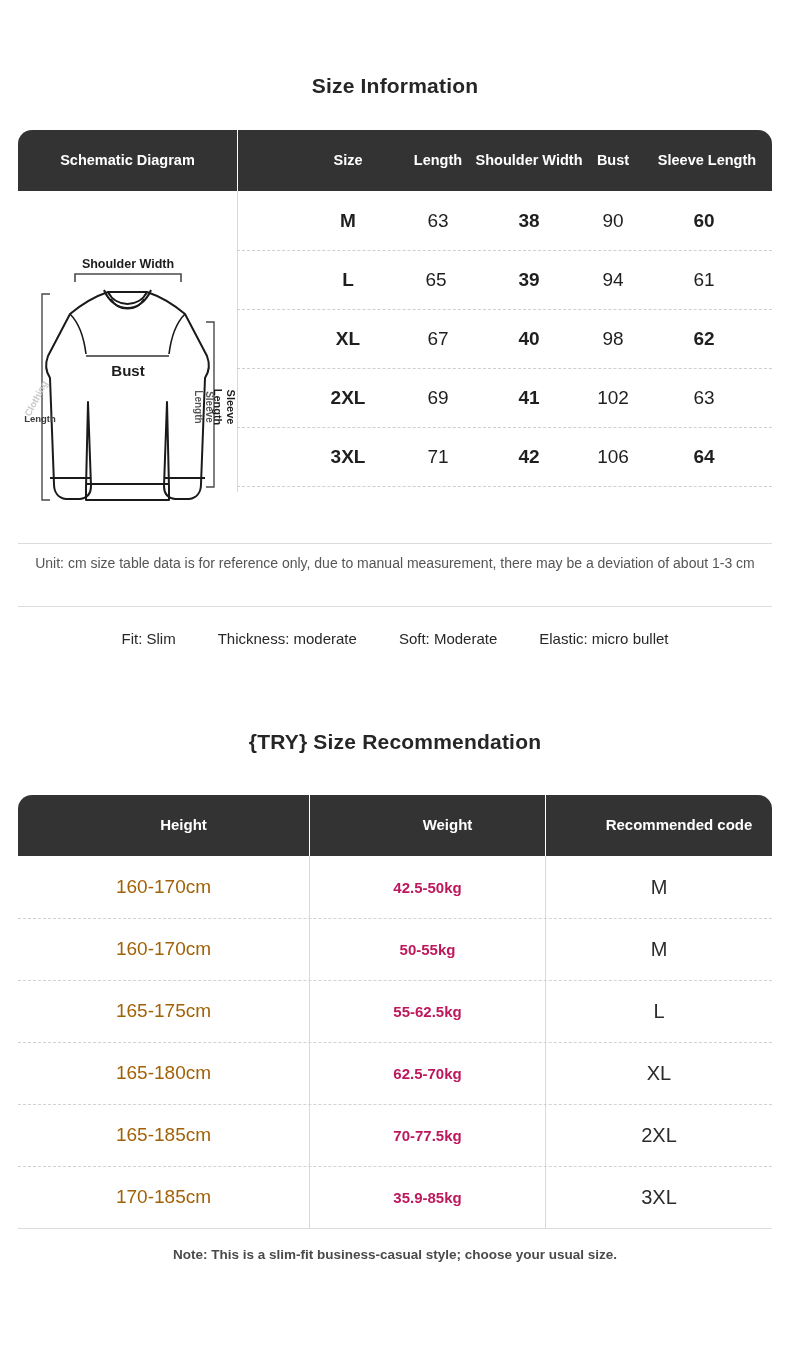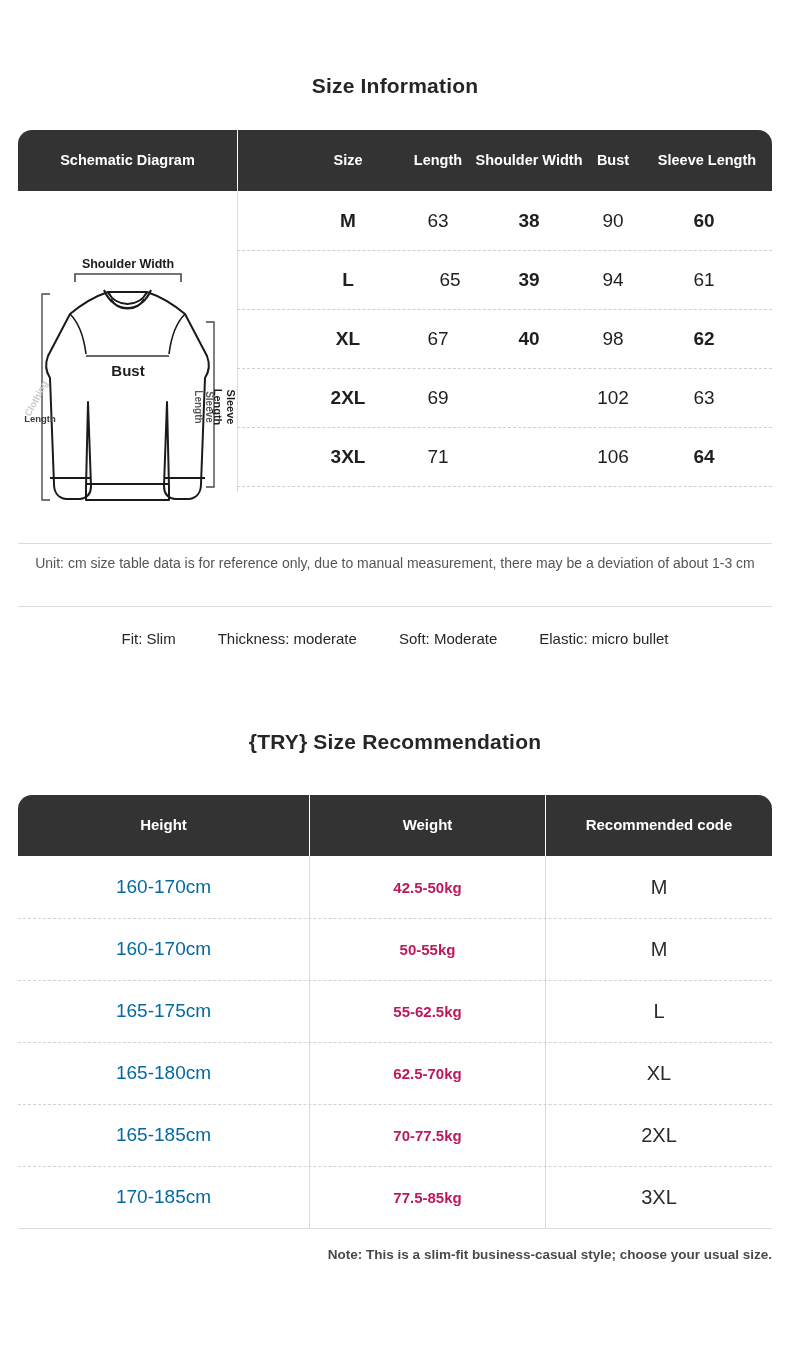--- a/index.html
+++ b/index.html
@@ -154,21 +154,21 @@
 
   
   #reco-table {
     position: absolute;
     left: 18px;
     top: 795px;
     width: 754px;
     height: 433px;
   }
   #reco-table .thead { height: 61px; border-radius: 14px 14px 0 0; }
-  #reco-table .thead .hcell { height: 61px; font-size: 15px; }
+  #reco-table .thead .hcell { height: 61px; font-size: 15px; padding-left: 20px; }
   #reco-table .hdivider { height: 61px; }
 
   .reco-body {
     position: absolute;
     left: 0;
     top: 61px;
     width: 754px;
     height: 372px;
   }
   .reco-body .col-divider { height: 372px; }
@@ -180,37 +180,37 @@
   }
   .rrow .rcell {
     position: absolute;
     top: 0;
     height: 62px;
     display: flex;
     align-items: center;
     justify-content: center;
     white-space: nowrap;
   }
-  .rcell.height-cell { left: 0;   width: 291px; font-size: 19px; color: #0369a1; }
+  .rcell.height-cell { left: 0;   width: 291px; font-size: 19px; color: #a16207; }
   .rcell.weight-cell { left: 292px; width: 235px; font-size: 15px; font-weight: 700; color: #be185d; }
   .rcell.code-cell   { left: 528px; width: 226px; font-size: 20px; color: #2c2c2c; }
   .rrowline {
     position: absolute;
     left: 0;
     width: 754px;
     height: 0;
     border-top: 1px dashed #d2d2d2;
   }
 
   #bottom-note {
     position: absolute;
     left: 18px;
     top: 1247px;
     width: 754px;
-    text-align: right;
+    text-align: center;
     font-size: 13.5px;
     font-weight: 600;
     color: #4a4a4a;
   }
 </style>
 </head>
 <body>
 
 <div class="section-title" id="size-info-title">Size Information</div>
 
@@ -300,47 +300,49 @@
       <div class="scell bold" style="left:48px; width:126px;">M</div>
       <div class="scell" style="left:138px; width:126px;">63</div>
       <div class="scell bold" style="left:229px; width:126px;">38</div>
       <div class="scell" style="left:321px; width:110px;">90</div>
       <div class="scell bold" style="left:412px; width:110px;">60</div>
     </div>
     <div class="rowline" style="top:59px;"></div>
 
     <div class="srow" style="top:59px;">
       <div class="scell bold" style="left:48px; width:126px;">L</div>
-      <div class="scell" style="left:150px; width:126px;">65</div>
+      <div class="scell" style="left:136px; width:126px;">65</div>
       <div class="scell bold" style="left:229px; width:126px;">39</div>
       <div class="scell" style="left:321px; width:110px;">94</div>
       <div class="scell" style="left:412px; width:110px;">61</div>
     </div>
     <div class="rowline" style="top:118px;"></div>
 
     <div class="srow" style="top:118px;">
       <div class="scell bold" style="left:48px; width:126px;">XL</div>
       <div class="scell" style="left:138px; width:126px;">67</div>
       <div class="scell bold" style="left:229px; width:126px;">40</div>
       <div class="scell" style="left:321px; width:110px;">98</div>
       <div class="scell bold" style="left:412px; width:110px;">62</div>
     </div>
     <div class="rowline" style="top:177px;"></div>
 
     <div class="srow" style="top:177px;">
       <div class="scell bold" style="left:48px; width:126px;">2XL</div>
       <div class="scell" style="left:138px; width:126px;">69</div>
+      <div class="scell bold" style="left:229px; width:126px;">41</div>
       <div class="scell" style="left:321px; width:110px;">102</div>
       <div class="scell" style="left:412px; width:110px;">63</div>
     </div>
     <div class="rowline" style="top:236px;"></div>
 
     <div class="srow" style="top:236px;">
       <div class="scell bold" style="left:48px; width:126px;">3XL</div>
       <div class="scell" style="left:138px; width:126px;">71</div>
+      <div class="scell bold" style="left:229px; width:126px;">42</div>
       <div class="scell" style="left:321px; width:110px;">106</div>
       <div class="scell bold" style="left:412px; width:110px;">64</div>
     </div>
     <div class="rowline" style="top:295px;"></div>
   </div>
 </div>
 
 <div class="hr-line" style="top:543px;"></div>
 
 <div id="unit-note">Unit: cm size table data is for reference only, due to manual measurement, there may be a deviation of about 1-3 cm</div>
@@ -400,21 +402,21 @@
 
     <div class="rrow" style="top:248px;">
       <div class="rcell height-cell">165-185cm</div>
       <div class="rcell weight-cell">70-77.5kg</div>
       <div class="rcell code-cell">2XL</div>
     </div>
     <div class="rrowline" style="top:310px;"></div>
 
     <div class="rrow" style="top:310px;">
       <div class="rcell height-cell">170-185cm</div>
-      <div class="rcell weight-cell">77.5-85kg</div>
+      <div class="rcell weight-cell">35.9-85kg</div>
       <div class="rcell code-cell">3XL</div>
     </div>
   </div>
 </div>
 
 <div class="hr-line" style="top:1228px;"></div>
 
 <div id="bottom-note">Note: This is a slim-fit business-casual style; choose your usual size.</div>
 
 </body></html>

